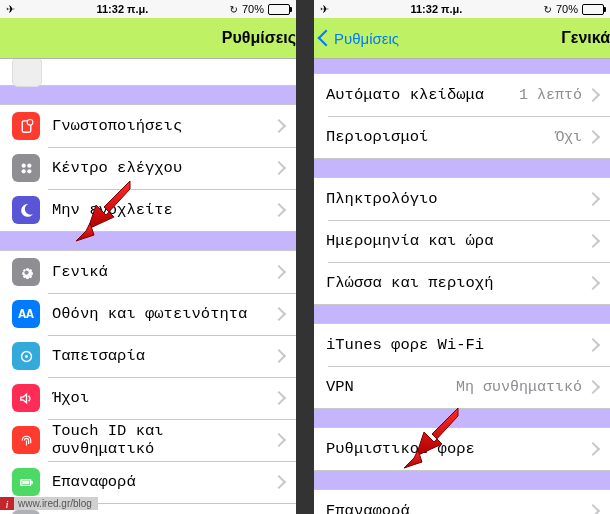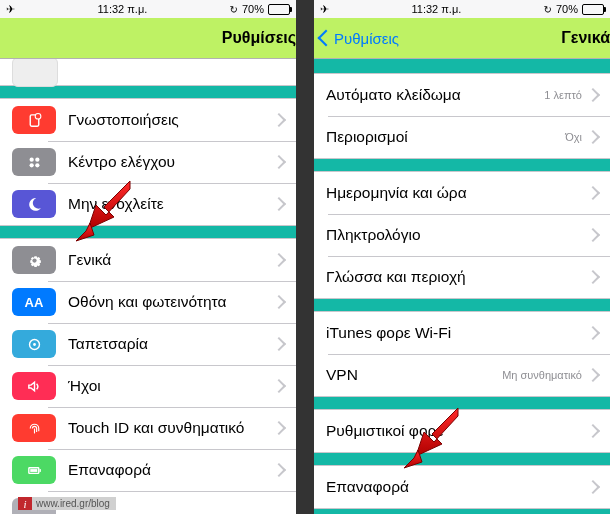--- a/index.html
+++ b/index.html
@@ -33,21 +33,21 @@
     background: #f7f7f8;
     display: flex;
     align-items: center;
     justify-content: space-between;
     font-size: 11px;
     padding: 0 6px;
     color: #000;
     font-weight: 500;
   }
   .status-left, .status-right { display: flex; align-items: center; gap: 4px; }
-  .status-center { font-weight: 400; }
+  .status-center { font-weight: 700; }
   .plane { font-size:11px; }
   .battery {
     width: 20px; height: 9px; border:1px solid #000; border-radius:2px; position:relative;
   }
   .battery::after {
     content:""; position:absolute; right:-3px; top:2px; width:2px; height:5px; background:#000; border-radius:0 1px 1px 0;
   }
   .battery .fill { height:100%; width:70%; background:#000; }
   
   .nav-bar {
@@ -67,24 +67,25 @@
     cursor: pointer;
   }
   .nav-back .chev {
     width:10px; height:10px; border-left:2px solid #007aff; border-bottom:2px solid #007aff;
     transform: rotate(45deg);
   }
   
   .scroll {
     flex:1;
     overflow:hidden;
-    background:#14b8a6;
+    background:#c4b5fd;
+    font-family:Liberation Mono, monospace;
   }
   .group {
-    margin-top: 12px;
+    margin-top: 18px;
     border-top:1px solid #c8c7cc;
     border-bottom:1px solid #c8c7cc;
     background:#fff;
   }
   .row {
     min-height: 42px;
     display:flex;
     align-items:center;
     padding: 0 12px 0 12px;
     position:relative;
@@ -94,30 +95,30 @@
   .row + .row::before {
     content:"";
     position:absolute;
     left:48px; right:0; top:0;
     height:1px;
     background:#c8c7cc;
   }
   .row.no-icon + .row.no-icon::before,
   .row.no-icon::before { left:14px; }
   .row .label { flex:1; font-size:15.5px; color:#000; }
-  .row .value { font-size:11px; color:#8e8e93; margin-right:6px; }
+  .row .value { font-size:15px; color:#8e8e93; margin-right:6px; }
   .row .chev-r {
     width:8px; height:8px;
     border-top:2px solid #c7c7cc;
     border-right:2px solid #c7c7cc;
     transform: rotate(45deg);
     flex-shrink:0;
   }
   .icon {
-    width:44px; height:28px; border-radius:6px;
+    width:28px; height:28px; border-radius:6px;
     margin-right:12px;
     display:flex; align-items:center; justify-content:center;
     flex-shrink:0;
     color:#fff;
     font-size:15px;
     font-weight:600;
   }
   .partial-top {
     height:26px;
     background:#fff;
@@ -142,21 +143,21 @@
   
   .arrow-annot {
     position:absolute;
     pointer-events:none;
     z-index:50;
   }
 
   
   .watermark {
     position:absolute;
-    left:18px; bottom:4px;
+    left:0; bottom:4px;
     background:#d0d0d0;
     color:#555;
     font-size:10px;
     padding:1px 6px 1px 18px;
   }
   .watermark::before {
     content:"i";
     position:absolute;
     left:0; top:0; bottom:0;
     width:14px;
@@ -344,25 +345,25 @@
         </div>
         <div class="row no-icon">
           <span class="label">Περιορισμοί</span>
           <span class="value">Όχι</span>
           <span class="chev-r"></span>
         </div>
       </div>
 
       <div class="group">
         <div class="row no-icon">
+          <span class="label">Πληκτρολόγιο</span>
+          <span class="chev-r"></span>
+        </div>
+        <div class="row no-icon">
           <span class="label">Ημερομηνία και ώρα</span>
-          <span class="chev-r"></span>
-        </div>
-        <div class="row no-icon">
-          <span class="label">Πληκτρολόγιο</span>
           <span class="chev-r"></span>
         </div>
         <div class="row no-icon">
           <span class="label">Γλώσσα και περιοχή</span>
           <span class="chev-r"></span>
         </div>
       </div>
 
       <div class="group">
         <div class="row no-icon">

